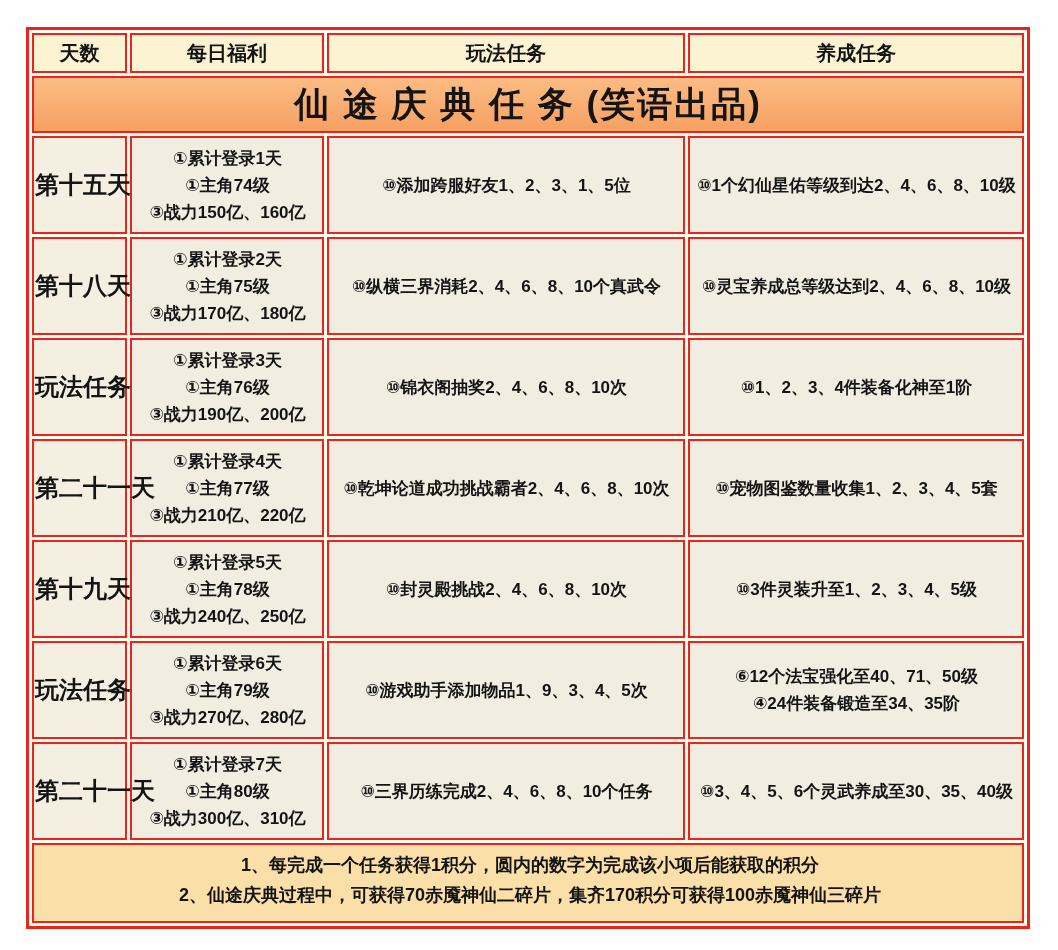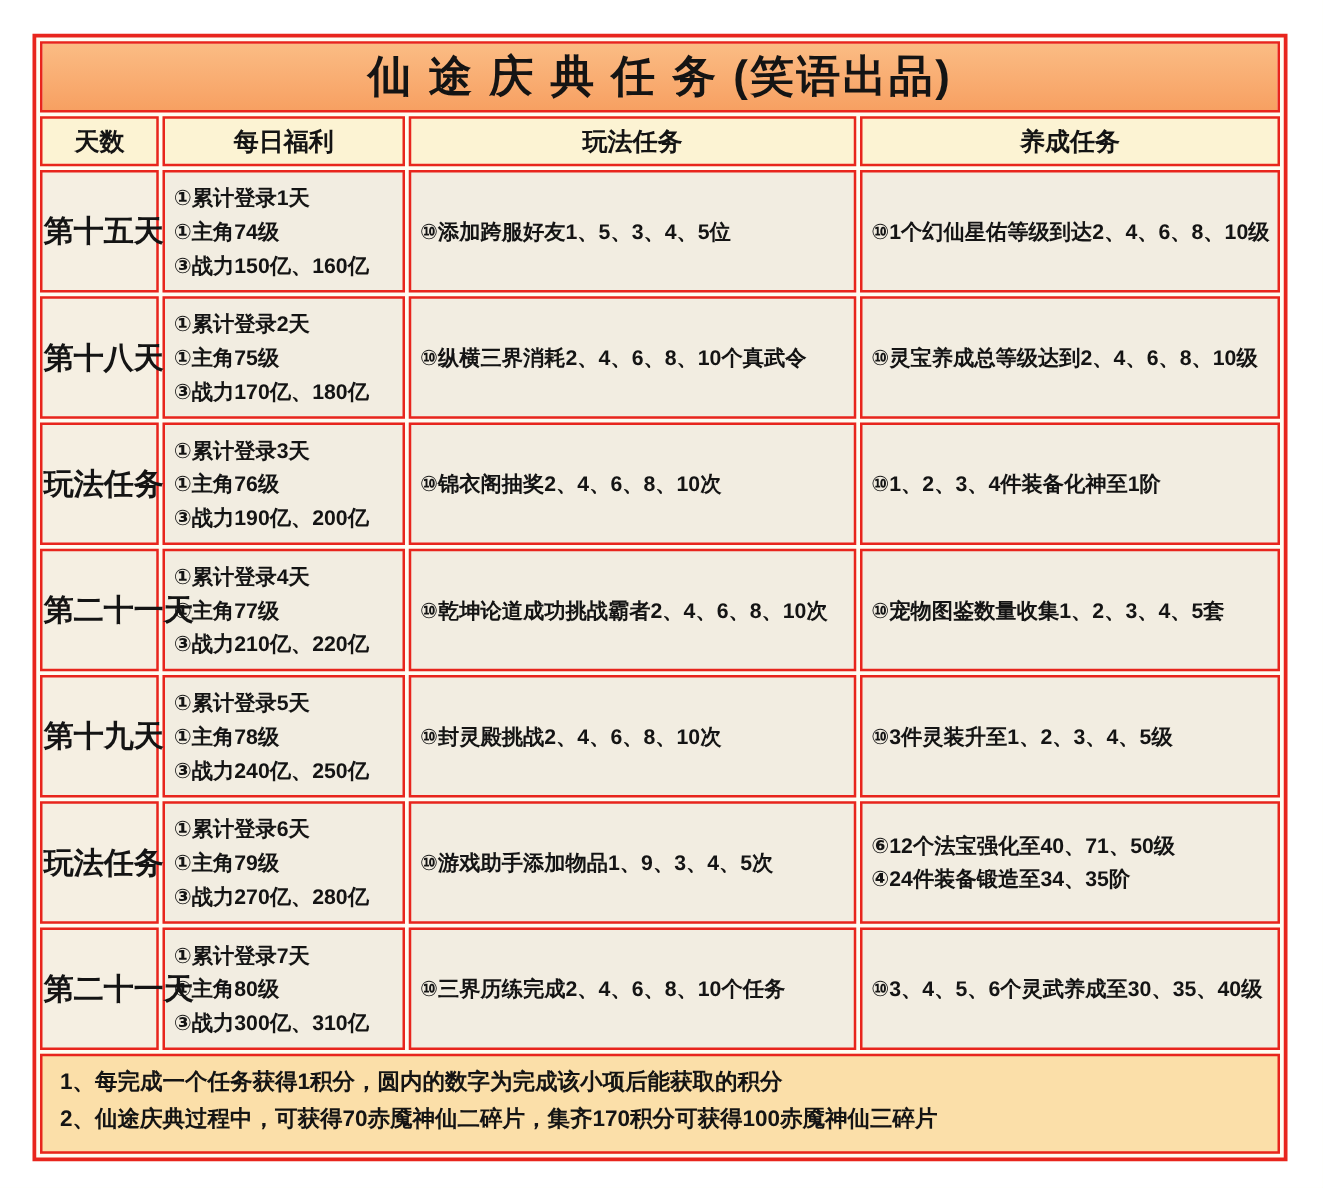--- a/index.html
+++ b/index.html
@@ -67,54 +67,54 @@
     line-height: 27px;
   }
   td.notes-cell {
     height: 80px;
     background: #fbdfa9;
     vertical-align: middle;
     font-size: 18px;
     line-height: 30px;
     padding: 4px 10px 10px 14px;
   }
-  .task-line { white-space: nowrap; overflow: visible; }
+  .task-line { white-space: nowrap; overflow: visible; text-align: center; }
 </style>
 </head>
 <body>
 
 <div class="sheet">
   <table class="event-table">
     <colgroup>
       <col style="width:95px">
       <col style="width:194px">
       <col style="width:358px">
       <col>
     </colgroup>
     <thead>
       <tr>
-        <td class="title-cell" colspan="4">仙 途 庆 典 任 务 (笑语出品)</td>
-      </tr>
-      <tr>
         <th class="col-header">天数</th>
         <th class="col-header">每日福利</th>
         <th class="col-header">玩法任务</th>
         <th class="col-header">养成任务</th>
       </tr>
+      <tr>
+        <td class="title-cell" colspan="4">仙 途 庆 典 任 务 (笑语出品)</td>
+      </tr>
     </thead>
     <tbody>
         <tr>
           <td class="day-cell">第十五天</td>
           <td class="task-cell">
             <div class="task-line">①累计登录1天</div>
             <div class="task-line">①主角74级</div>
             <div class="task-line">③战力150亿、160亿</div>
           </td>
           <td class="task-cell">
-            <div class="task-line">⑩添加跨服好友1、5、3、4、5位</div>
+            <div class="task-line">⑩添加跨服好友1、2、3、1、5位</div>
           </td>
           <td class="task-cell">
             <div class="task-line">⑩1个幻仙星佑等级到达2、4、6、8、10级</div>
           </td>
         </tr>
         <tr>
           <td class="day-cell">第十八天</td>
           <td class="task-cell">
             <div class="task-line">①累计登录2天</div>
             <div class="task-line">①主角75级</div>

